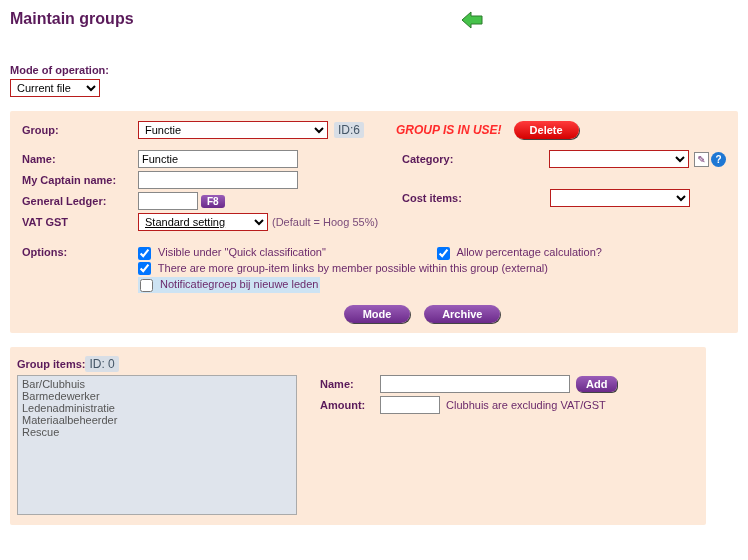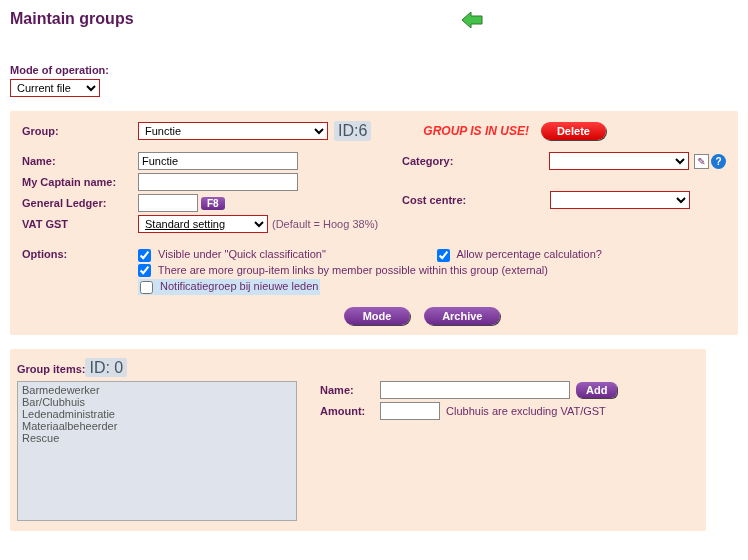--- a/index.html
+++ b/index.html
@@ -50,31 +50,31 @@
     padding: 10px 12px;
     margin-top: 14px;
     border-radius: 2px;
   }
   .row { display: flex; align-items: center; margin-bottom: 3px; }
   .lbl { width: 116px; color: #5a1a5a; font-weight: bold; }
   .lbl-sm { width: 86px; color: #5a1a5a; font-weight: bold; }
   .idpill {
     background: #d8dee6;
     color: #456;
-    font-size: 16px;
+    font-size: 12px;
     padding: 1px 4px;
     margin-left: 6px;
     border-radius: 2px;
   }
   .inuse {
     color: #ff2b2b;
     font-weight: bold;
     font-style: italic;
     font-size: 12px;
-    margin-left: 52px;
+    margin-left: 32px;
     margin-right: 12px;
     text-align: right;
   }
   .btn {
     display: inline-block;
     color: #fff;
     font-weight: bold;
     font-size: 11px;
     text-align: center;
     border-radius: 10px;
@@ -174,36 +174,36 @@
       <div class="row">
         <span class="lbl">General Ledger:</span>
         <input type="text" style="width: 60px;" value="">
         <span class="f8">F8</span>
       </div>
       <div class="row">
         <span class="lbl">VAT GST</span>
         <select style="width:130px;text-decoration:underline;">
           <option>Standard setting</option>
         </select>
-        <span class="default-txt">(Default = Hoog 38%)</span>
+        <span class="default-txt">(Default = Hoog 55%)</span>
       </div>
     </div>
     <div style="flex:1;">
       <div class="row">
         <span class="lbl-sm">Category:</span>
         <span style="flex:1;"></span>
         <select style="width:140px;"><option></option></select>
         <span class="help-icons">
           <span class="iconbox">✎</span>
           <span class="questioncircle">?</span>
         </span>
       </div>
       <div style="height:18px;"></div>
       <div class="row">
-        <span class="lbl-sm">Cost centre:</span>
+        <span class="lbl-sm">Cost items:</span>
         <span style="flex:1;"></span>
         <select style="width:140px;"><option></option></select>
         <span style="width:36px;"></span>
       </div>
     </div>
   </div>
 
   <div style="height:12px;"></div>
 
   <div style="display:flex;">
@@ -237,22 +237,22 @@
   </div>
 </div>
 
 
 <div class="panel" style="width:696px;padding-left:7px;">
   <div style="margin-bottom:4px;">
     <span style="font-weight:bold;color:#5a1a5a;">Group items:</span><span class="idpill" style="margin-left:0;">ID: 0</span>
   </div>
   <div class="sub-left">
     <div class="listbox" id="listbox">
+        <div>Bar/Clubhuis</div>
         <div>Barmedewerker</div>
-        <div>Bar/Clubhuis</div>
         <div>Ledenadministratie</div>
         <div>Materiaalbeheerder</div>
         <div>Rescue</div>
       </div>
   </div>
   <div class="sub-right" style="width:320px;">
     <div class="row">
       <span style="width:60px;font-weight:bold;color:#5a1a5a;">Name:</span>
       <input type="text" style="width: 190px;" value="">
       <span style="width:6px;"></span>

